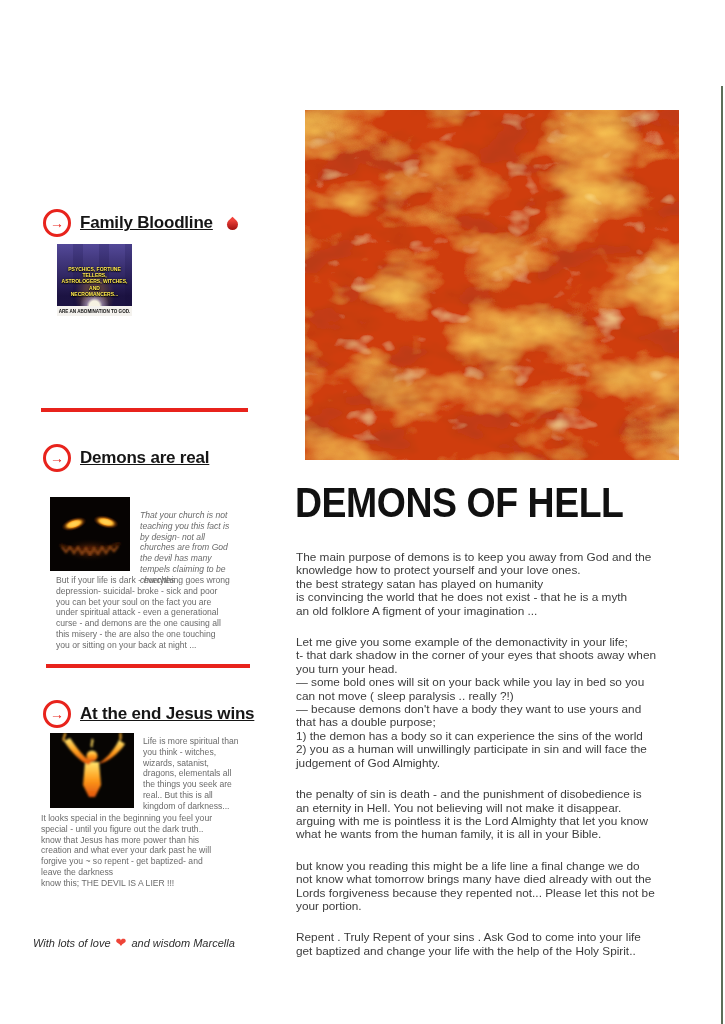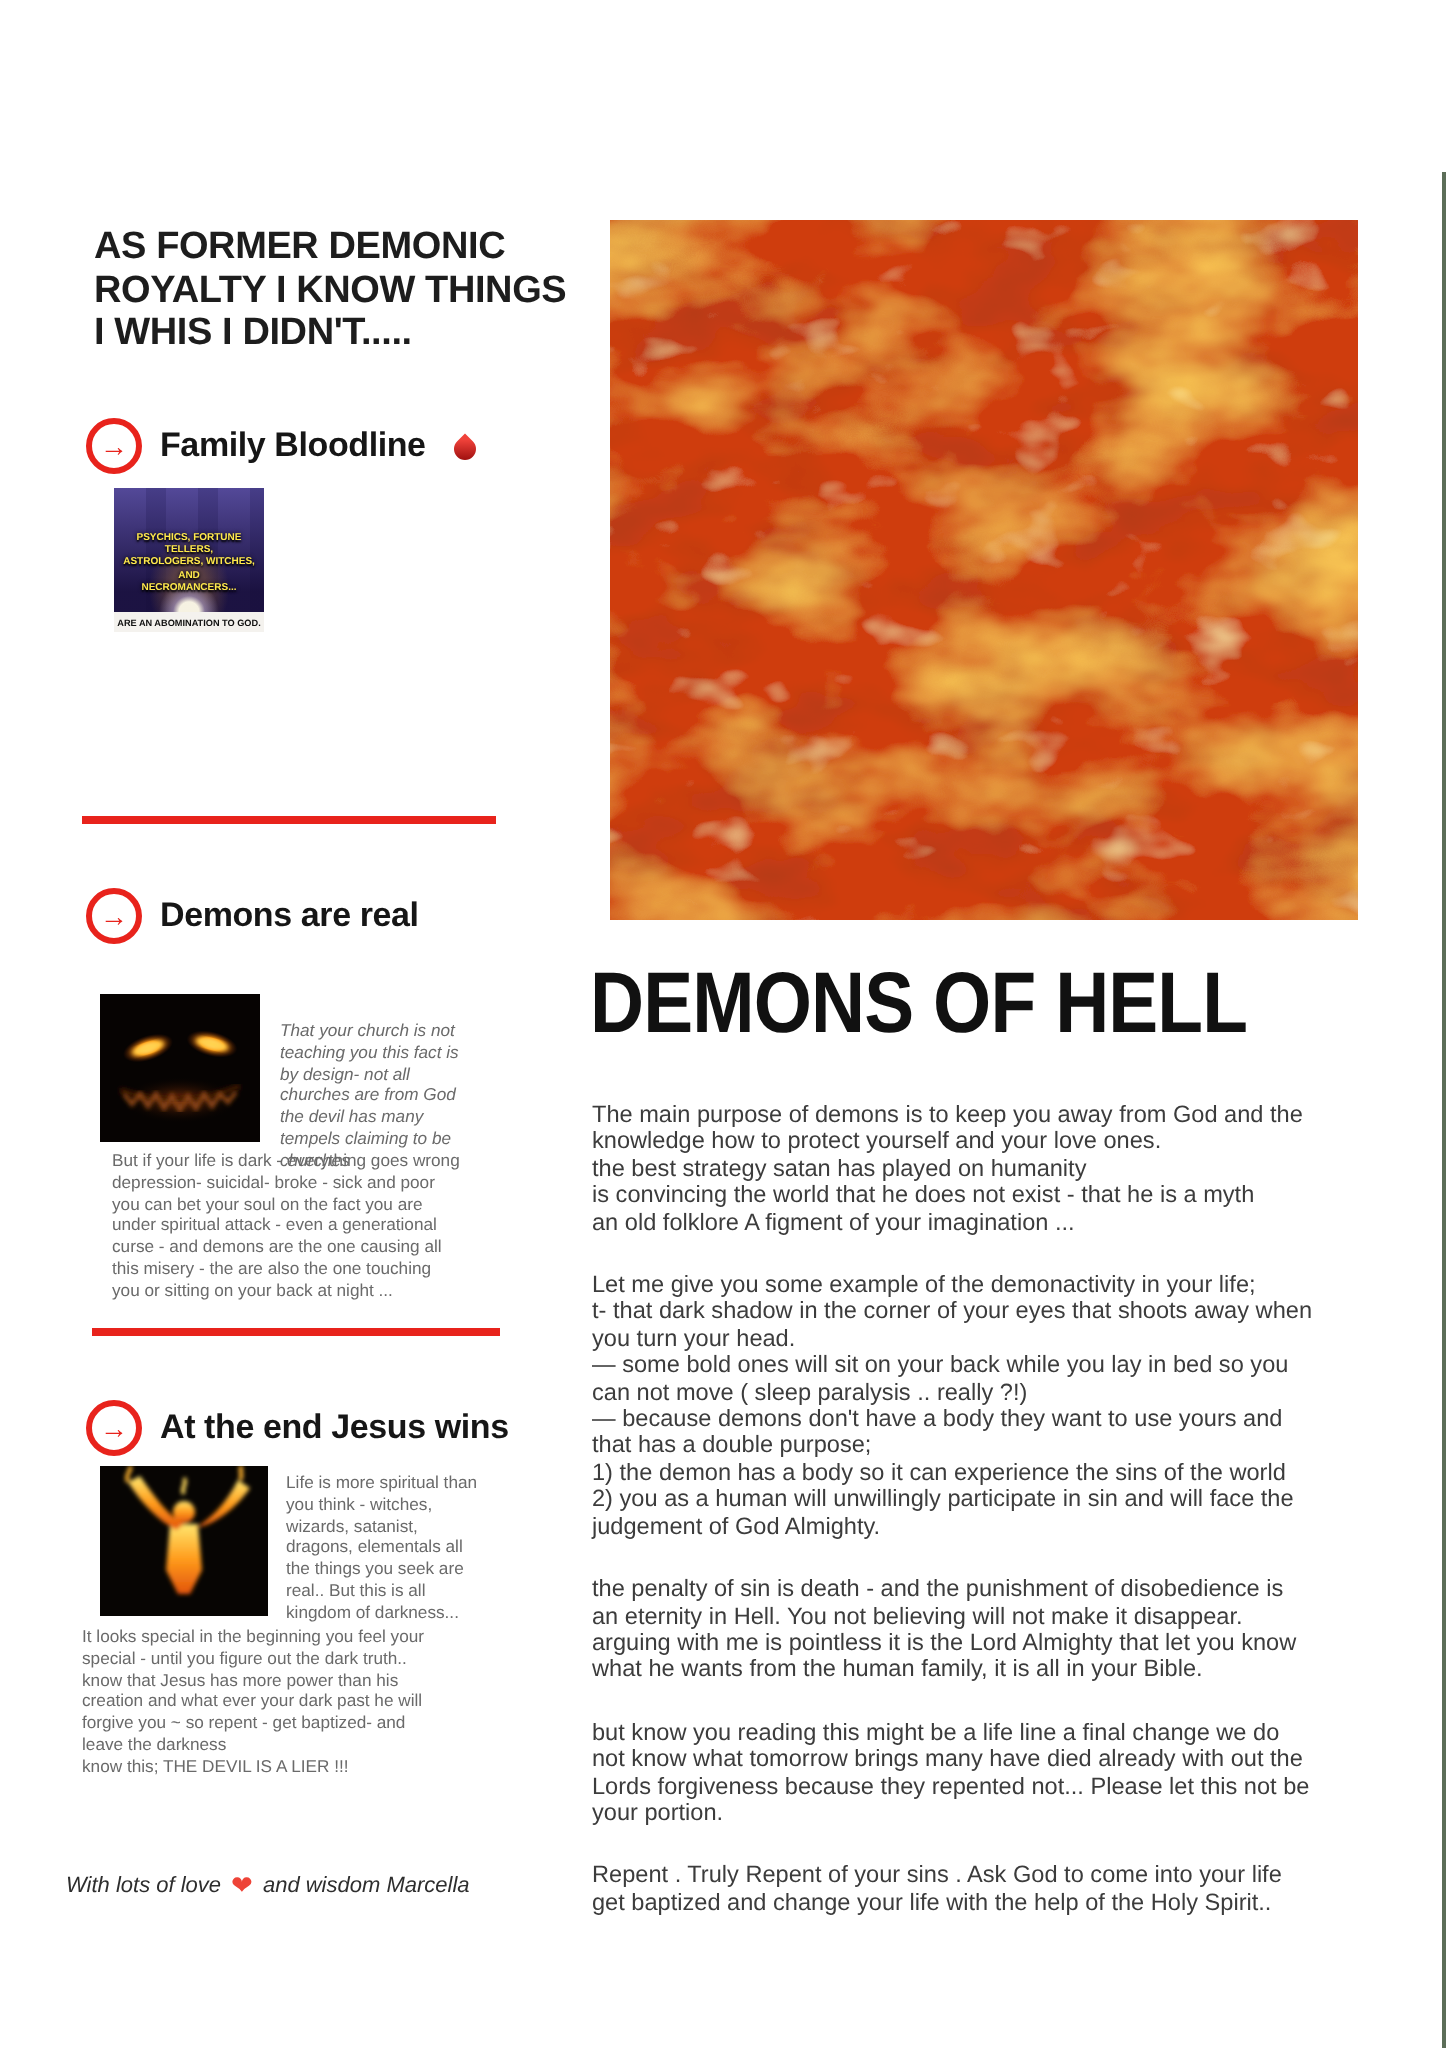--- a/index.html
+++ b/index.html
@@ -16,21 +16,21 @@
     font-size:19px;line-height:21.5px;font-weight:bold;color:#1d1d1d;letter-spacing:-0.2px;
   }
 
   
   .sec-header{display:flex;align-items:center;gap:9px;}
   .bullet{
     width:22px;height:22px;border:3px solid #e8231c;border-radius:50%;
     display:flex;align-items:center;justify-content:center;flex:0 0 auto;background:#fff;
   }
   .bullet-arrow{color:#e8231c;font-weight:bold;font-size:14px;line-height:1;margin-top:-1px;}
-  .sec-title{font-size:17px;font-weight:bold;color:#161616;letter-spacing:-0.2px;}
+  .sec-title{font-size:17px;font-weight:bold;color:#161616;letter-spacing:-0.2px;text-decoration:underline;}
   .blood-drop{
     width:11px;height:11px;margin-left:5px;margin-top:2px;
     background:linear-gradient(135deg,#f0423a 20%,#a01010 85%);
     border-radius:0 50% 50% 50%;transform:rotate(45deg);flex:0 0 auto;
   }
 
   
   .small-txt{font-size:8.6px;line-height:10.8px;color:#6a6a6a;}
 
   .divider{height:4px;background:#e8231c;}
@@ -77,23 +77,20 @@
   .body-col p{
     margin:0 0 18px 0;font-size:11.8px;line-height:13.4px;color:#3c3c3c;white-space:pre-line;
   }
   .right-rule{left:721px;top:86px;width:2px;height:938px;background:#5c6e58;}
 </style>
 </head>
 <body>
 
 <div class="page">
 
-  <div class="abs headline pre">AS FORMER DEMONIC
-ROYALTY I KNOW THINGS
-I WHIS I DIDN'T.....</div>
 
   <div class="abs sec-header" style="left:43px;top:209px;">
     <span class="bullet">
         <span class="bullet-arrow">→</span>
       </span>
     <span class="sec-title">Family Bloodline</span>
     <span class="blood-drop"></span>
   </div>
 
   <div class="abs meme" style="left:57px;top:244px;">

